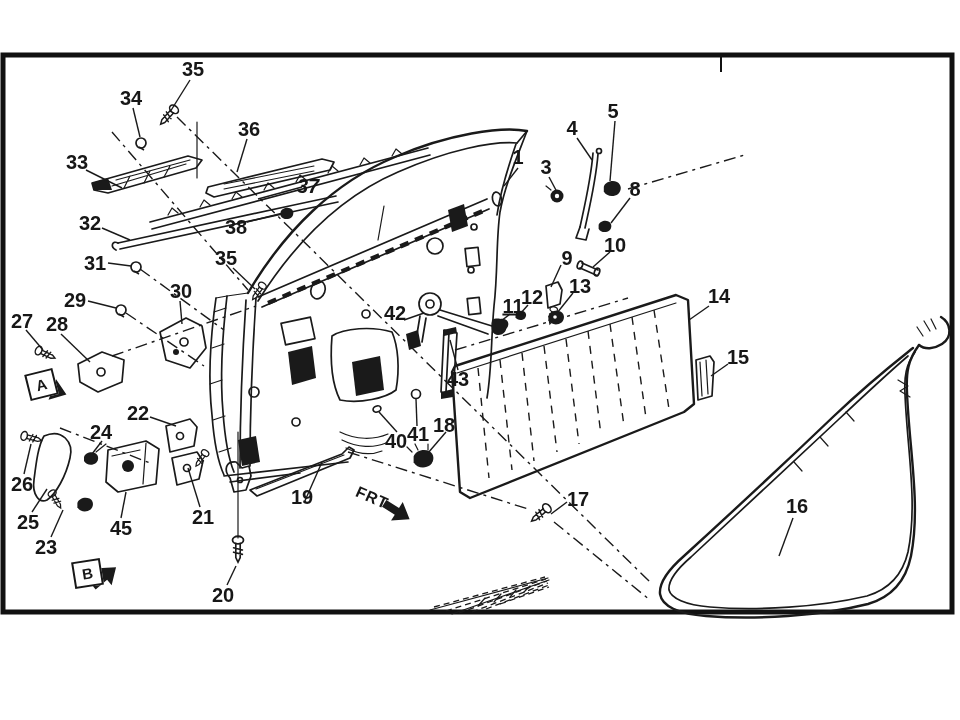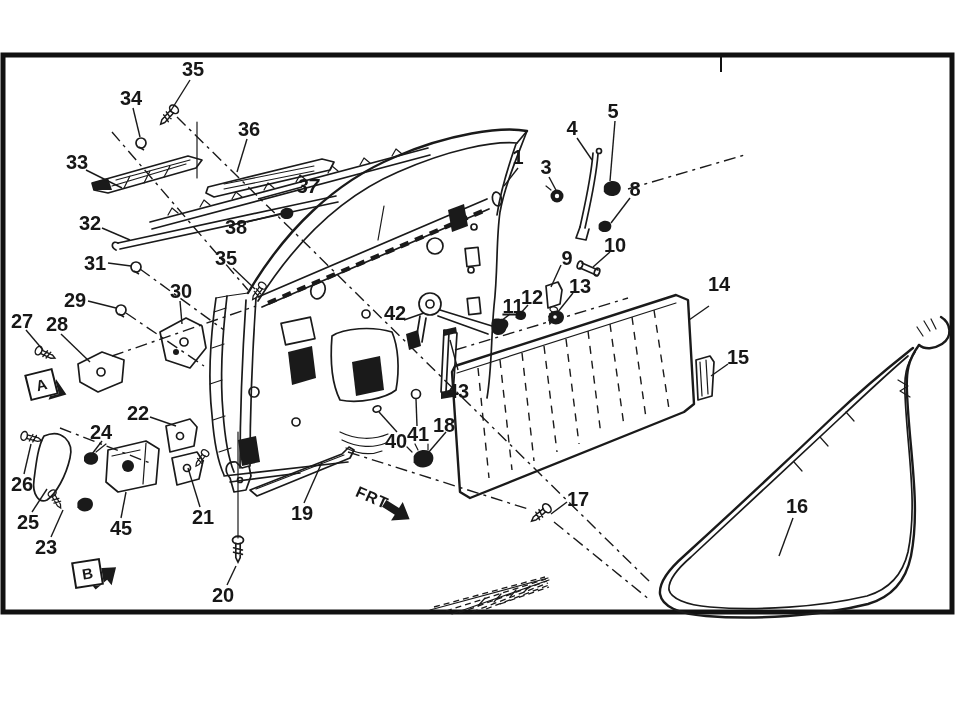--- a/index.html
+++ b/index.html
@@ -329,36 +329,36 @@
       <span class="part-label" style="left: 22px; top: 321px;">27</span>
       <span class="part-label" style="left: 57px; top: 324px;">28</span>
       <span class="part-label" style="left: 226px; top: 258px;">35</span>
       <span class="part-label" style="left: 138px; top: 413px;">22</span>
       <span class="part-label" style="left: 101px; top: 432px;">24</span>
       <span class="part-label" style="left: 22px; top: 484px;">26</span>
       <span class="part-label" style="left: 28px; top: 522px;">25</span>
       <span class="part-label" style="left: 46px; top: 547px;">23</span>
       <span class="part-label" style="left: 121px; top: 528px;">45</span>
       <span class="part-label" style="left: 203px; top: 517px;">21</span>
-      <span class="part-label" style="left: 302px; top: 513px;">19</span>
+      <span class="part-label" style="left: 302px; top: 497px;">19</span>
       <span class="part-label" style="left: 223px; top: 595px;">20</span>
       <span class="part-label" style="left: 518px; top: 157px;">1</span>
       <span class="part-label" style="left: 546px; top: 167px;">3</span>
       <span class="part-label" style="left: 572px; top: 128px;">4</span>
       <span class="part-label" style="left: 613px; top: 111px;">5</span>
       <span class="part-label" style="left: 635px; top: 189px;">8</span>
       <span class="part-label" style="left: 615px; top: 245px;">10</span>
       <span class="part-label" style="left: 567px; top: 258px;">9</span>
       <span class="part-label" style="left: 580px; top: 286px;">13</span>
       <span class="part-label" style="left: 532px; top: 297px;">12</span>
       <span class="part-label" style="left: 513px; top: 306px; text-decoration: underline;">11</span>
       <span class="part-label" style="left: 395px; top: 313px;">42</span>
-      <span class="part-label" style="left: 458px; top: 379px; margin-top: 12px;">43</span>
+      <span class="part-label" style="left: 458px; top: 379px;">43</span>
       <span class="part-label" style="left: 396px; top: 441px;">40</span>
       <span class="part-label" style="left: 418px; top: 434px;">41</span>
       <span class="part-label" style="left: 444px; top: 425px;">18</span>
-      <span class="part-label" style="left: 719px; top: 284px;">14</span>
+      <span class="part-label" style="left: 719px; top: 296px;">14</span>
       <span class="part-label" style="left: 738px; top: 357px;">15</span>
       <span class="part-label" style="left: 578px; top: 499px;">17</span>
       <span class="part-label" style="left: 797px; top: 506px;">16</span>
     </div>
 
 </div>
 
 </body></html>

